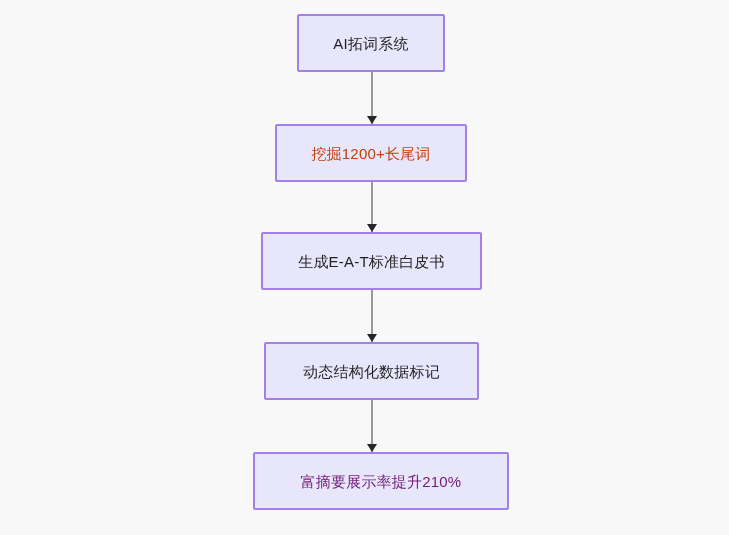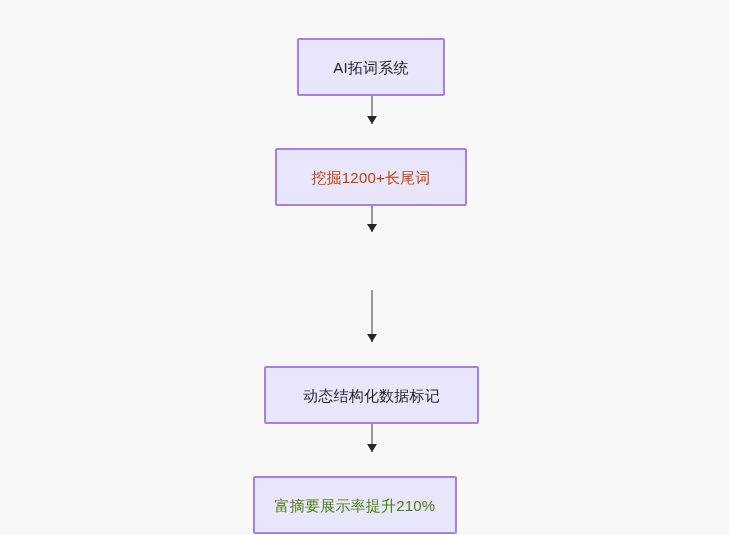--- a/index.html
+++ b/index.html
@@ -26,21 +26,20 @@
     border-radius: 2px;
     display: flex;
     align-items: center;
     justify-content: center;
     color: #1f2020;
     font-size: 15px;
     line-height: 1;
     letter-spacing: 0.2px;
     white-space: nowrap;
     user-select: none;
-    margin-top: 24px;
   }
   .flow-node .node-label {
     display: block;
   }
   .flow-edge {
     position: absolute;
     width: 0;
     height: 0;
   }
   .flow-edge .edge-line {
@@ -81,20 +80,23 @@
     <div class="edge-line" style="height: 53px; background: rgb(153, 153, 153);"></div>
     <div class="edge-arrow" style="top: 45px; border-top-color: rgb(35, 39, 43);"></div>
   </div>
 
   <div class="flow-node" style="left: 297px; top: 14px; width: 148px; height: 58px; background: rgb(232, 230, 251); border-color: rgb(163, 127, 232); color: rgb(31, 32, 32);">
     <span class="node-label">AI拓词系统</span>
   </div>
   <div class="flow-node" style="left: 275px; top: 124px; width: 192px; height: 58px; background: rgb(232, 230, 251); border-color: rgb(163, 127, 232); color: #c2410c;">
     <span class="node-label">挖掘1200+长尾词</span>
   </div>
+  <div class="flow-node" style="left: 261px; top: 232px; width: 221px; height: 58px; background: rgb(232, 230, 251); border-color: rgb(163, 127, 232); color: rgb(31, 32, 32);">
+    <span class="node-label">生成E-A-T标准白皮书</span>
+  </div>
   <div class="flow-node" style="left: 264px; top: 342px; width: 215px; height: 58px; background: rgb(232, 230, 251); border-color: rgb(163, 127, 232); color: rgb(31, 32, 32); align-items: center;">
     <span class="node-label">动态结构化数据标记</span>
   </div>
-  <div class="flow-node" style="left: 253px; top: 452px; width: 204px; height: 58px; background: rgb(232, 230, 251); border-color: rgb(163, 127, 232); color: #4d7c0f; text-align: right;">
+  <div class="flow-node" style="left: 253px; top: 452px; width: 256px; height: 58px; background: rgb(232, 230, 251); border-color: rgb(163, 127, 232); color: #701a75; text-align: right;">
     <span class="node-label">富摘要展示率提升210%</span>
   </div>
 
 </div>
 
 </body></html>

